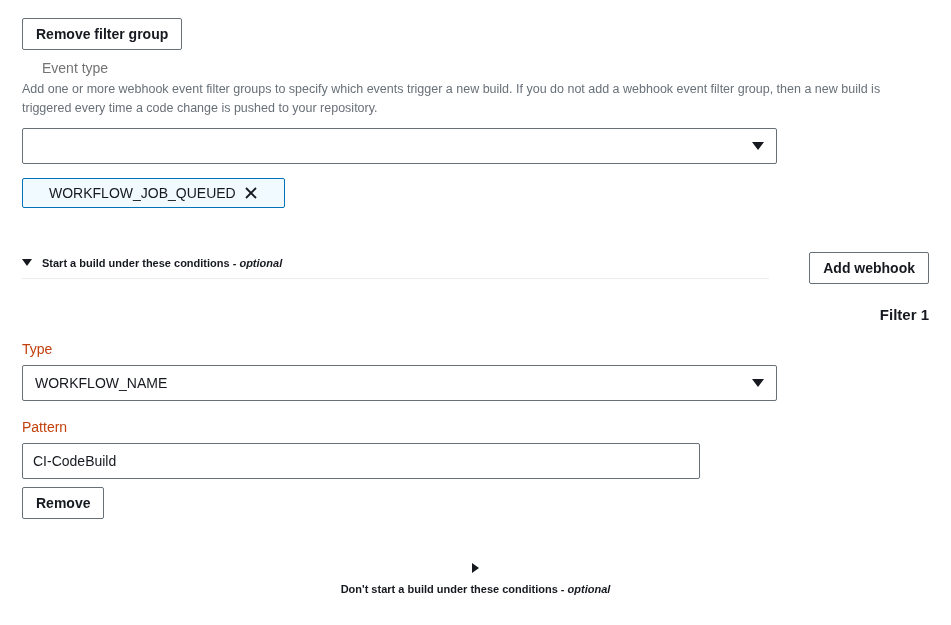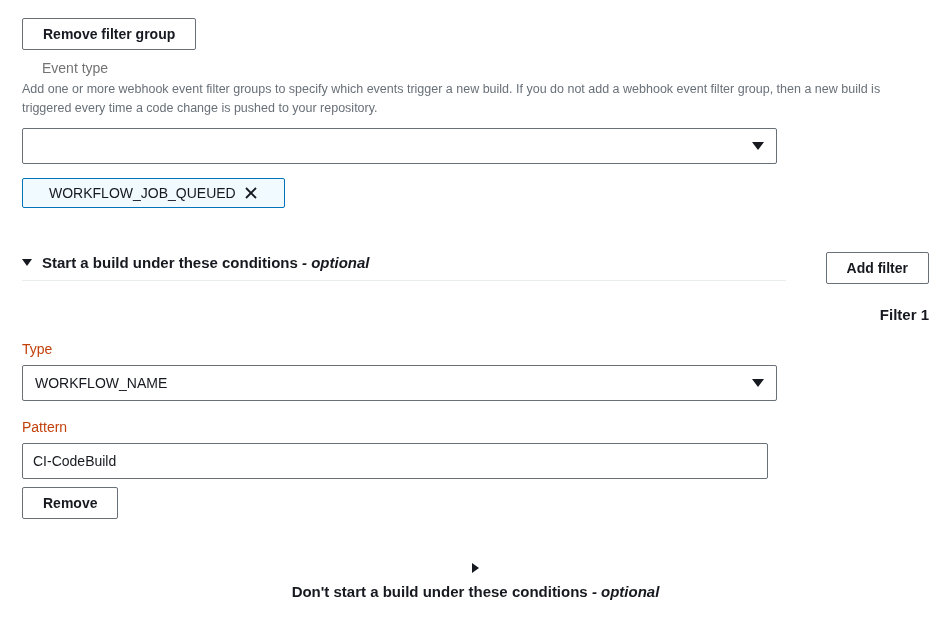--- a/index.html
+++ b/index.html
@@ -18,21 +18,21 @@
   }
   .group-title {
     font-size: 20px;
     font-weight: 700;
     color: #16191f;
   }
   .btn {
     background: #ffffff;
     border: 1px solid #687078;
     border-radius: 2px;
-    padding: 7px 20px;
+    padding: 7px 13px;
     font-size: 14px;
     font-weight: 700;
     color: #16191f;
     cursor: pointer;
     white-space: nowrap;
   }
   .field-label {
     font-size: 14px;
     color: #737373;
     margin-bottom: 4px;
@@ -94,21 +94,21 @@
     cursor: pointer;
     flex: 1;
     padding-bottom: 9px;
     border-bottom: 1px solid #eaeded;
   }
   .expander-header.no-border {
     border-bottom: none;
     flex-direction: column;
   }
   .expander-title {
-    font-size: 15px;
+    font-size: 11px;
     font-weight: 700;
     color: #16191f;
   }
   .expander-title .optional {
     font-style: italic;
     font-weight: 700;
   }
   .add-filter-wrap {
     margin-left: 40px;
   }
@@ -118,21 +118,21 @@
     margin-top: 22px;
     margin-bottom: 18px;
     text-align: right;
   }
   .block-label {
     font-size: 14px;
     color: #c2410c;
     margin-bottom: 8px;
   }
   .text-input {
-    width: 746px;
+    width: 678px;
     height: 36px;
     border: 1px solid #687078;
     border-radius: 2px;
     padding: 0 10px;
     font-size: 14px;
     color: #16191f;
     font-family: inherit;
   }
   .spacer-md { height: 18px; }
   .remove-btn-wrap { margin-top: 8px; }
@@ -177,21 +177,21 @@
     <span class="expander-icon">
       <svg width="10" height="8" viewBox="0 0 10 8">
           <polygon points="0,0 10,0 5,7" fill="#16191f"></polygon>
         </svg>
     </span>
     <span class="expander-title">
       <span>Start a build under these conditions</span><span class="optional"> - optional</span>
     </span>
   </div>
   <div class="add-filter-wrap">
-    <button class="btn">Add filter</button>
+    <button class="btn">Add webhook</button>
   </div>
 </div>
 
 
 <div class="filter-title">Filter 1</div>
 
 <div class="block-label">Type</div>
 <div class="select">
   <span>WORKFLOW_NAME</span>
   <span class="caret">

